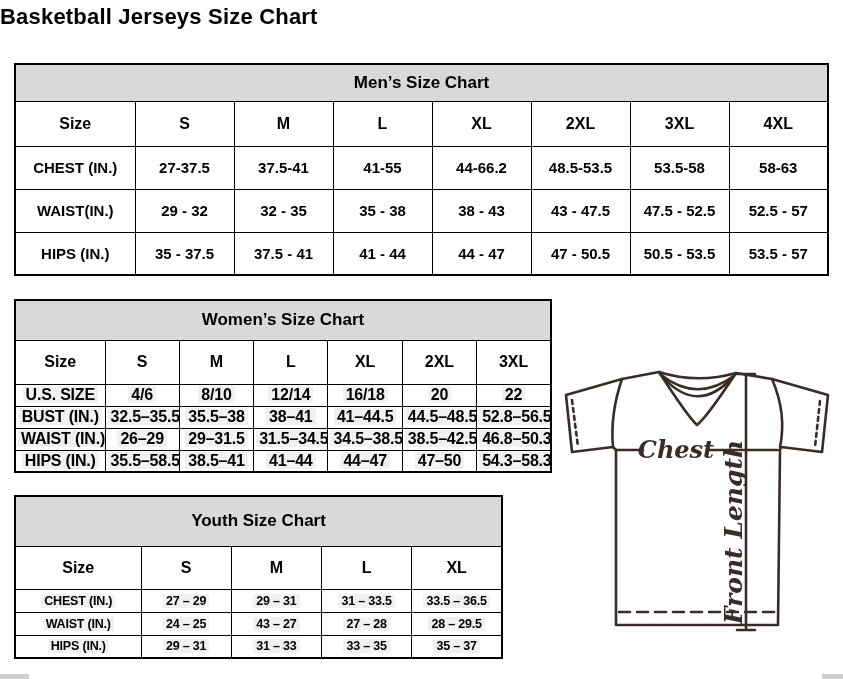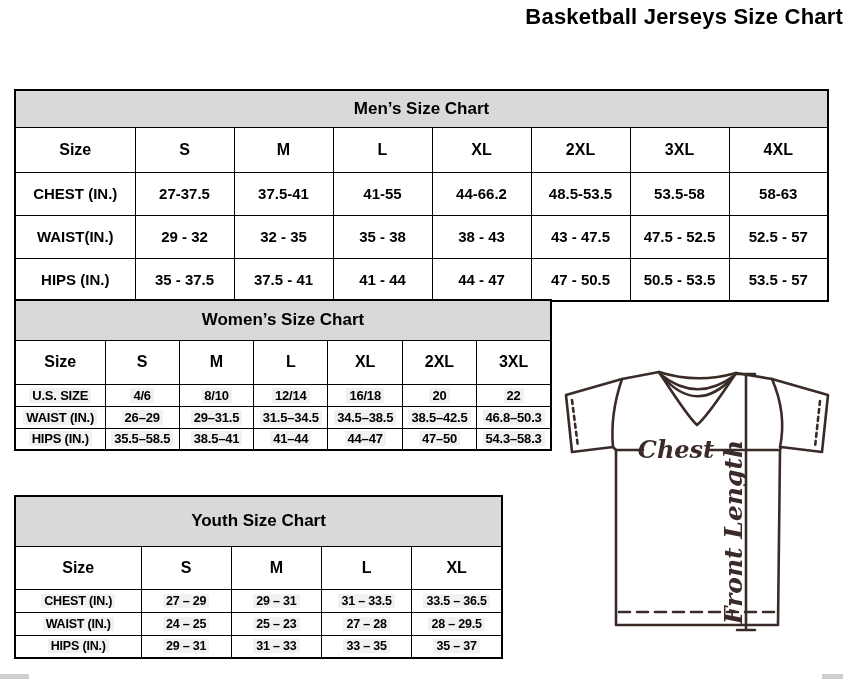--- a/index.html
+++ b/index.html
@@ -1,42 +1,42 @@
 <!DOCTYPE html>
 <html><head>
 <meta charset="utf-8">
 <style>
   html,body{margin:0;padding:0;}
   body{
     width:843px;height:679px;position:relative;background:#ffffff;
     font-family:"Liberation Sans", sans-serif;color:#000;overflow:hidden;
   }
   .page-title{
-    position:absolute;top:4px;left:0;width:100%;text-align:right;
+    position:absolute;top:4px;left:0;width:100%;text-align:left;
     font-size:22px;font-weight:bold;letter-spacing:.2px;
   }
   table.size-table{
     position:absolute;border-collapse:collapse;table-layout:fixed;
     border:2px solid #000;background:#fff;
   }
   table.size-table th, table.size-table td{
     border:1.5px solid #000;text-align:center;vertical-align:middle;
     font-weight:bold;padding:0 2px;overflow:hidden;white-space:nowrap;
   }
   tr.band th{background:#d9d9d9;font-size:17px;}
   
-  table.men{left:14px;top:63px;width:815px;font-size:15px;margin-top:26px;}
+  table.men{left:14px;top:63px;width:815px;font-size:15px;}
   .men tr.band{height:37px;}
   .men tr.cols{height:45px;font-size:16px;}
   .men tr.data{height:43px;}
   
   table.women{left:14px;top:299px;width:538px;}
   .women tr.band{height:40px;}
   .women tr.cols{height:44px;font-size:16px;}
-  .women tr.data{height:22px;font-size:13px;letter-spacing:-.2px;}
+  .women tr.data{height:22px;font-size:16px;letter-spacing:-.2px;}
   
   table.youth{left:14px;top:495px;width:489px;}
   .youth tr.band{height:50px;}
   .youth tr.cols{height:43px;font-size:16px;}
   .youth tr.data{height:23px;font-size:12.5px;letter-spacing:-.2px;}
   
   .compact tr.data span{background:#f1f1f1;padding:0 3px;}
   
   .jersey-wrap{position:absolute;left:556px;top:362px;width:288px;height:300px;}
   .jersey-wrap svg{display:block;}
@@ -137,20 +137,29 @@
       <tr class="data">
         <th><span>U.S. SIZE</span></th>
         <td><span>4/6</span></td>
         <td><span>8/10</span></td>
         <td><span>12/14</span></td>
         <td><span>16/18</span></td>
         <td><span>20</span></td>
         <td><span>22</span></td>
       </tr>
       <tr class="data">
+        <th><span>BUST (IN.)</span></th>
+        <td><span>32.5–35.5</span></td>
+        <td><span>35.5–38</span></td>
+        <td><span>38–41</span></td>
+        <td><span>41–44.5</span></td>
+        <td><span>44.5–48.5</span></td>
+        <td><span>52.8–56.5</span></td>
+      </tr>
+      <tr class="data">
         <th><span>WAIST (IN.)</span></th>
         <td><span>26–29</span></td>
         <td><span>29–31.5</span></td>
         <td><span>31.5–34.5</span></td>
         <td><span>34.5–38.5</span></td>
         <td><span>38.5–42.5</span></td>
         <td><span>46.8–50.3</span></td>
       </tr>
       <tr class="data">
         <th><span>HIPS (IN.)</span></th>
@@ -186,21 +195,21 @@
       <tr class="data">
         <th><span>CHEST (IN.)</span></th>
         <td><span>27 – 29</span></td>
         <td><span>29 – 31</span></td>
         <td><span>31 – 33.5</span></td>
         <td><span>33.5 – 36.5</span></td>
       </tr>
       <tr class="data">
         <th><span>WAIST (IN.)</span></th>
         <td><span>24 – 25</span></td>
-        <td><span>25 – 23</span></td>
+        <td><span>43 – 27</span></td>
         <td><span>27 – 28</span></td>
         <td><span>28 – 29.5</span></td>
       </tr>
       <tr class="data">
         <th><span>HIPS (IN.)</span></th>
         <td><span>29 – 31</span></td>
         <td><span>31 – 33</span></td>
         <td><span>33 – 35</span></td>
         <td><span>35 – 37</span></td>
       </tr>

